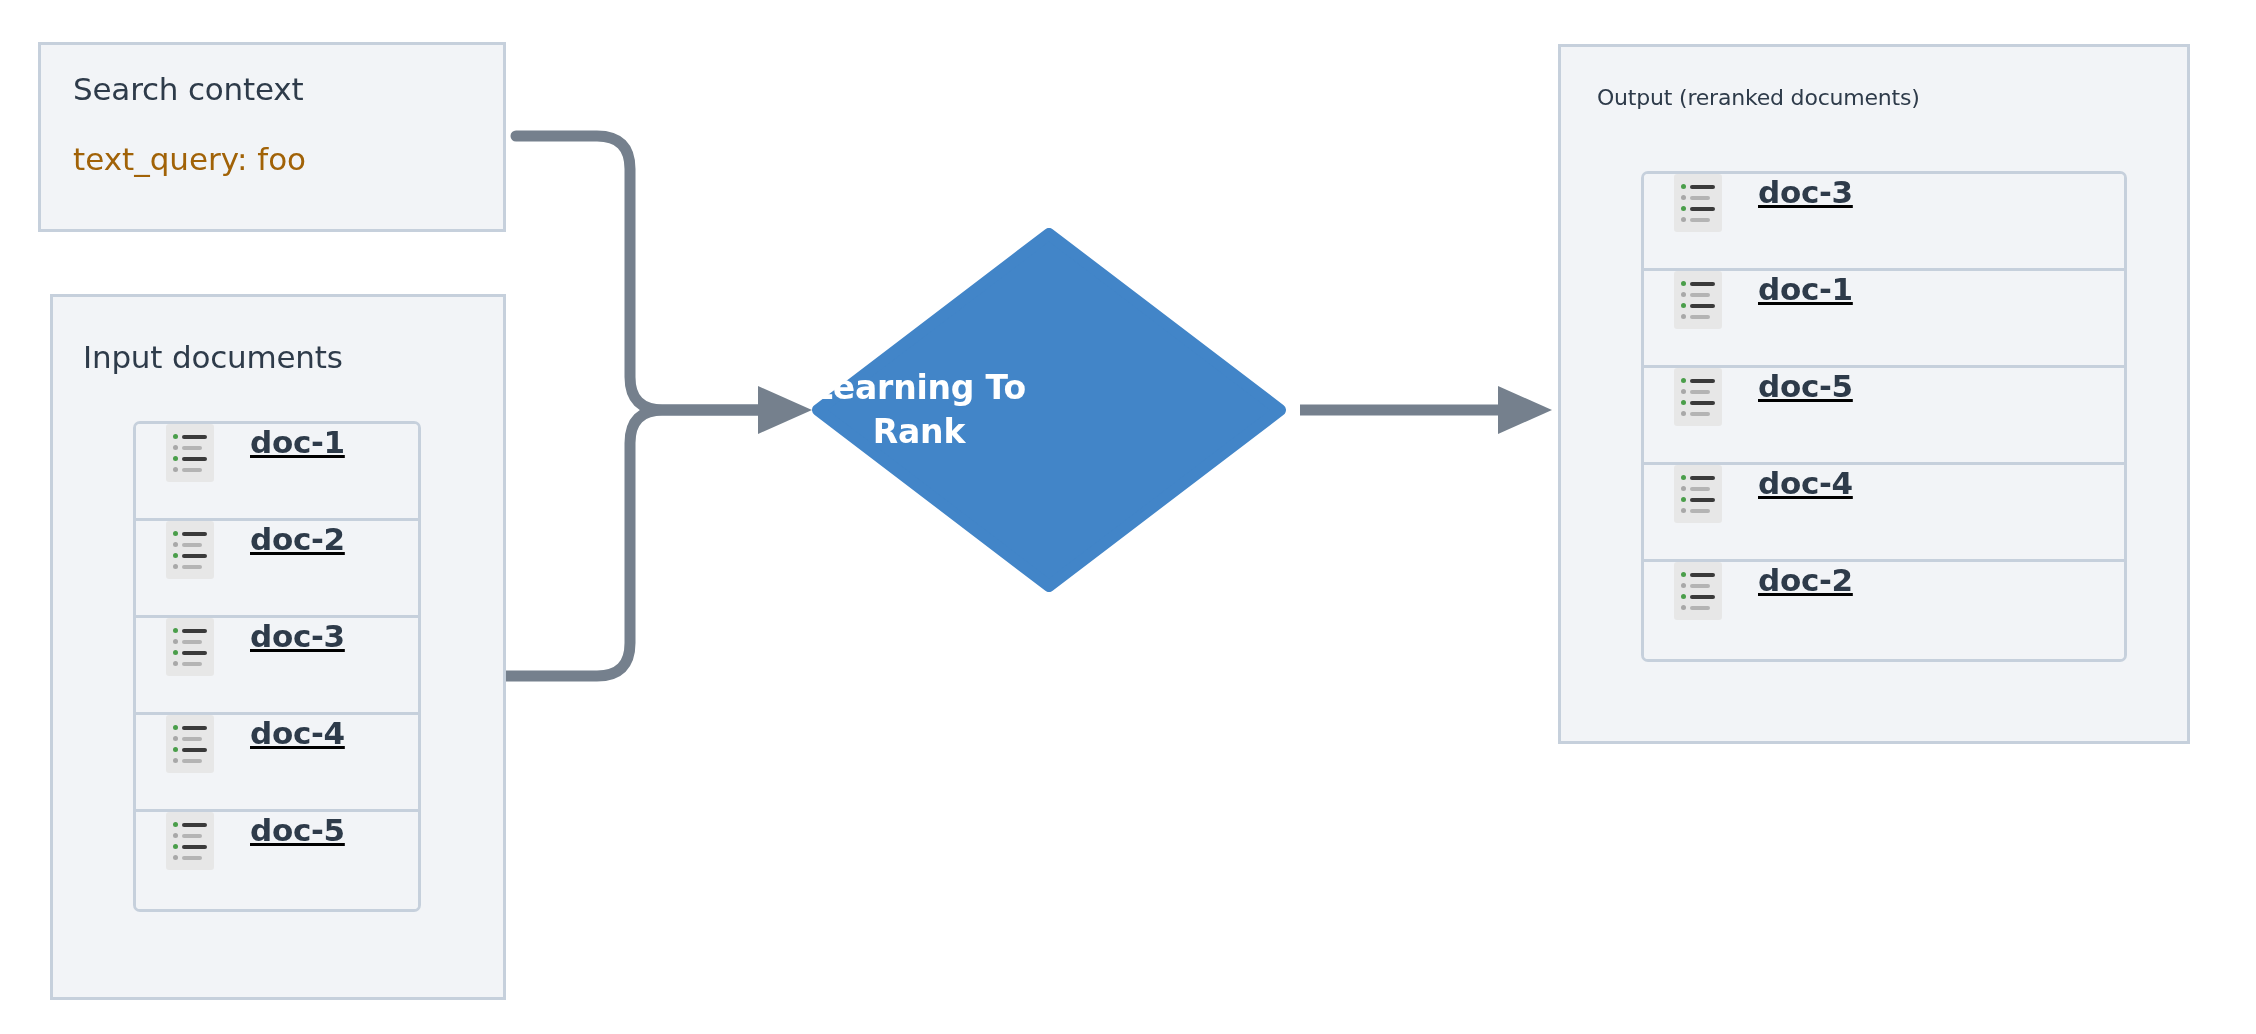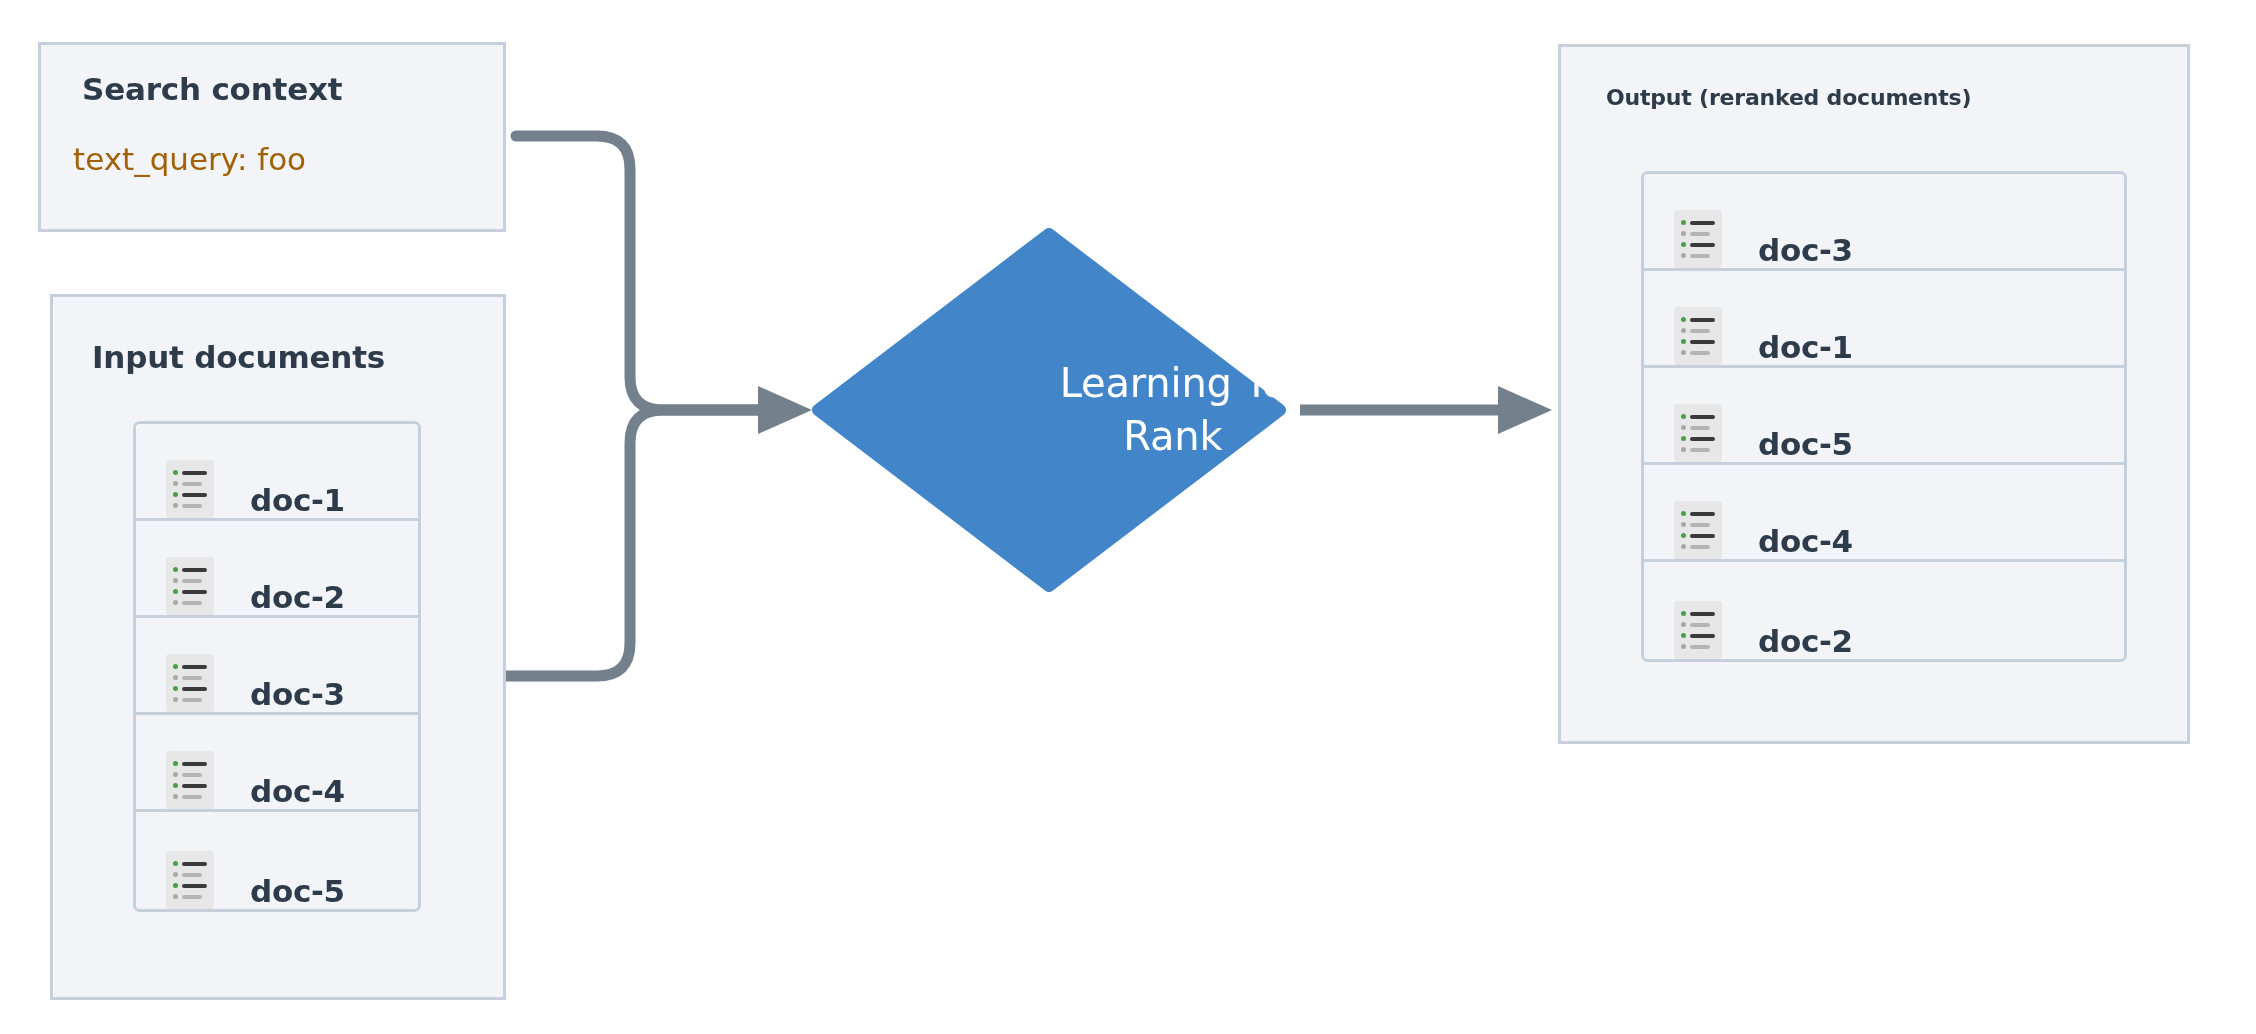--- a/index.html
+++ b/index.html
@@ -25,24 +25,23 @@
 
   
   .panel {
     position: absolute;
     background: #f2f4f7;
     border: 3px solid #c6d0dc;
     box-sizing: border-box;
   }
 
   .panel-title {
-    font-weight: bold;
+    font-weight: normal;
     color: #2e3b4a;
     letter-spacing: -0.2px;
-    margin-left: 9px;
   }
 
   
   #search-context {
     left: 38px;
     top: 42px;
     width: 468px;
     height: 190px;
     padding: 0;
   }
@@ -105,26 +104,27 @@
   
   .doc-list {
     border: 3px solid #c6d0dc;
     border-radius: 7px;
     box-sizing: border-box;
     overflow: hidden;
     background: #f2f4f7;
   }
   .doc-row {
     display: flex;
-    align-items: flex-end;
+    align-items: flex-start;
     height: 97px;
     box-sizing: border-box;
     border-bottom: 3px solid #c6d0dc;
     background: #f2f4f7;
     padding-left: 30px;
+    text-decoration: underline;
   }
   .doc-row:last-child { border-bottom: none; }
 
   .doc-icon {
     width: 48px;
     height: 58px;
     background: #e7e7e7;
     border-radius: 3px;
     flex: 0 0 auto;
     display: flex;
@@ -172,25 +172,25 @@
     height: 364px;
   }
   #ltr-label {
     position: absolute;
     left: 0;
     top: 0;
     width: 474px;
     height: 364px;
     display: flex;
     align-items: center;
-    justify-content: flex-end;
+    justify-content: flex-start;
     text-align: center;
     color: #ffffff;
-    font-size: 40px;
-    font-weight: normal;
+    font-size: 33px;
+    font-weight: bold;
     line-height: 1.32;
     letter-spacing: -0.2px;
     pointer-events: none;
   }
 
   
   #connectors {
     position: absolute;
     left: 0; top: 0;
     width: 2256px;

